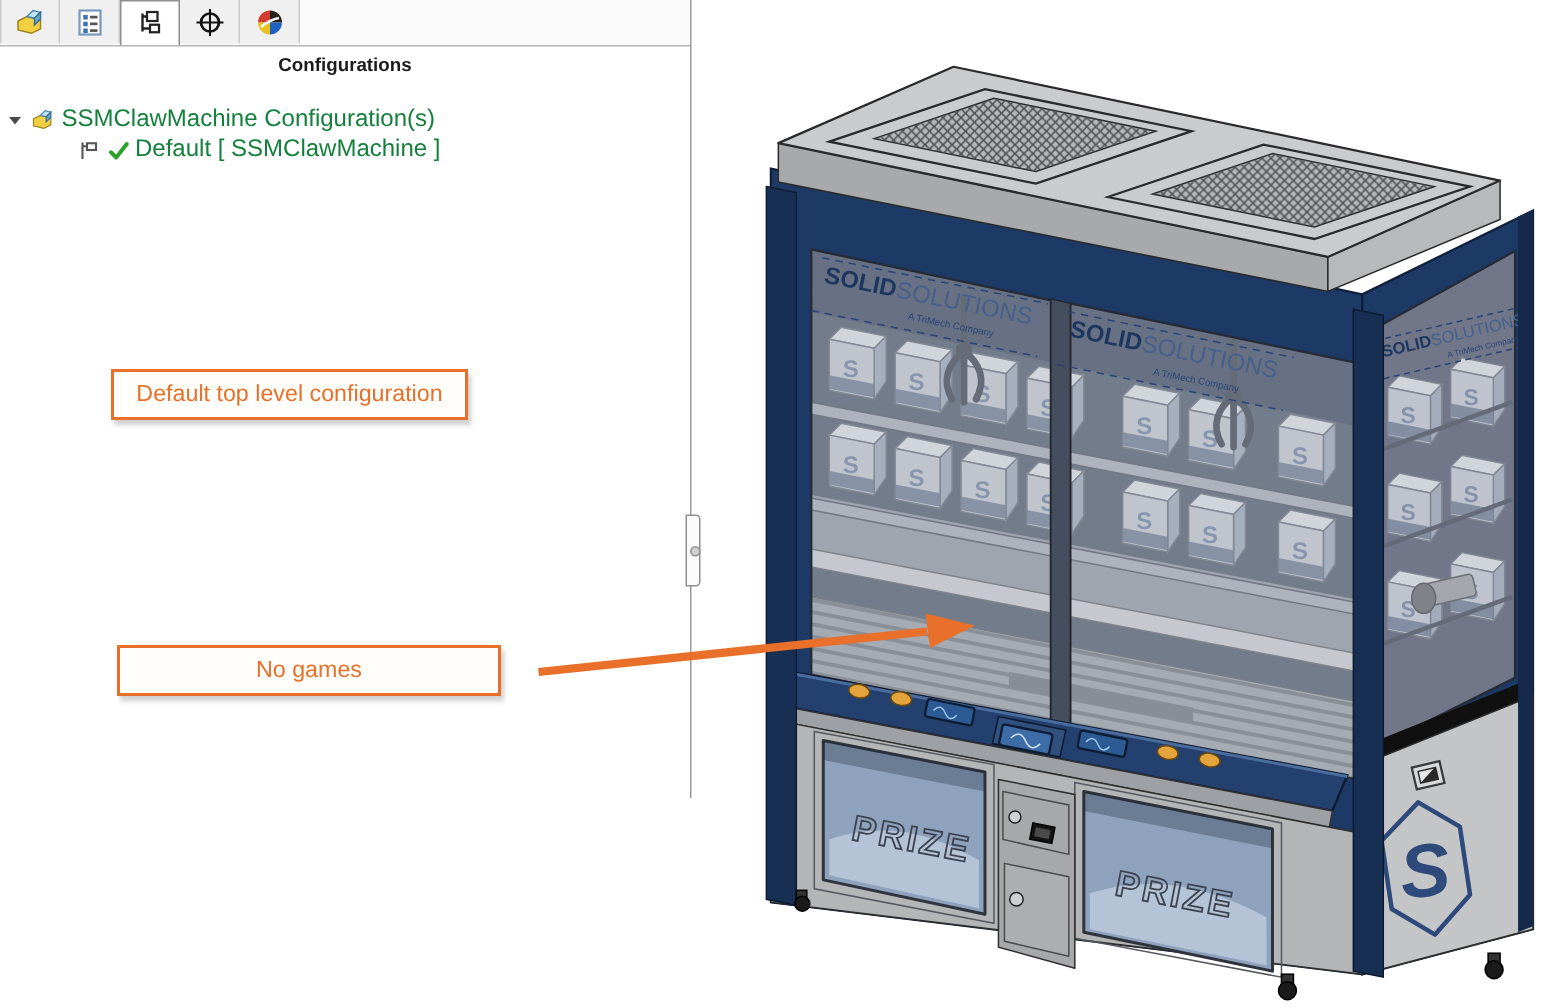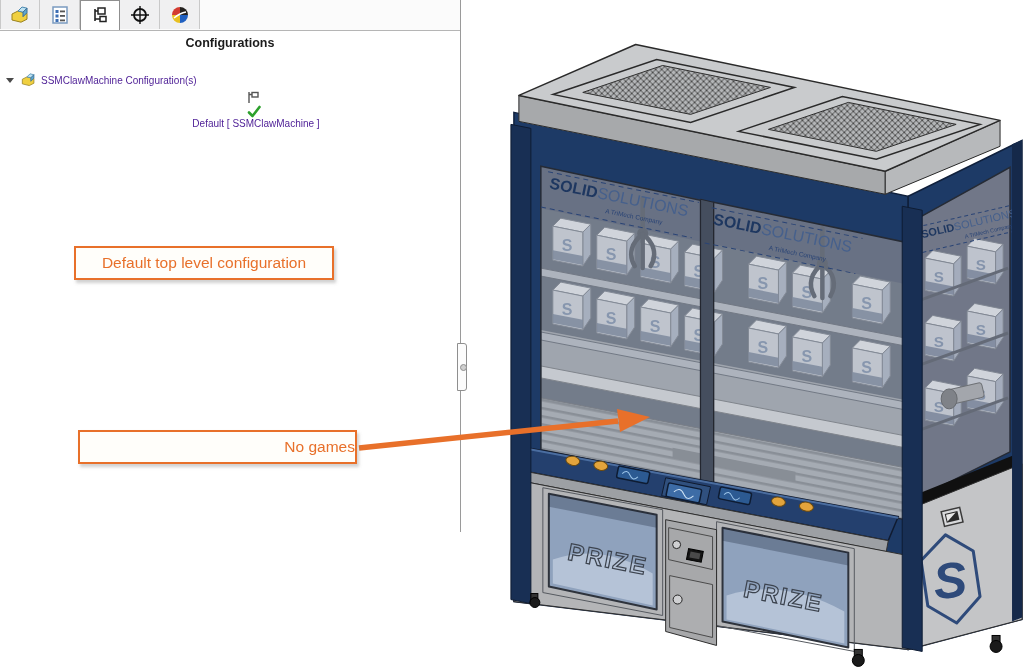--- a/index.html
+++ b/index.html
@@ -10,46 +10,46 @@
   .left-panel{position:absolute;left:0;top:0;width:460px;height:532px;
               background:#fff;border-right:1px solid #9a9a9a;z-index:2;}
   .tabbar{position:absolute;left:0;top:0;width:460px;height:30px;
           border-bottom:1px solid #b5b5b5;background:#fbfbfb;display:flex;}
   .tab{width:40px;height:29px;box-sizing:border-box;background:#f0f0f1;
        border-right:1px solid #c9c9c9;display:flex;align-items:center;justify-content:center;}
   .tab:first-child{border-left:1px solid #c9c9c9;}
   .tab.active{background:#fff;border:1px solid #8f8f8f;border-bottom:none;height:30px;}
   .panel-header{position:absolute;left:0;top:36px;width:460px;text-align:center;
                 font-size:12.5px;font-weight:bold;color:#1b1b1b;}
-  .tree{position:absolute;left:0;top:70px;width:460px;font-size:10px;color:#4c1d95;}
+  .tree{position:absolute;left:0;top:70px;width:460px;font-size:16px;color:#15803d;}
   .tree-row{display:flex;align-items:center;height:20px;}
   .tree-row.root{padding-left:6px;}
-  .tree-row.child{padding-left:52px;flex-direction:column;}
+  .tree-row.child{padding-left:52px;}
   .expander{width:0;height:0;border-left:4px solid transparent;border-right:4px solid transparent;
             border-top:5px solid #4a4a4a;margin-right:6px;}
   .tree-icon{margin-right:4px;display:inline-flex;}
   .tree-label{white-space:nowrap;}
 
   
   .splitter-handle{position:absolute;left:457px;top:343px;width:10px;height:48px;
                    background:#fcfcfc;border:1px solid #8f8f8f;border-radius:0 3px 3px 0;
                    z-index:8;box-sizing:border-box;}
   .splitter-handle .dot{position:absolute;left:2px;top:20px;width:5px;height:5px;border-radius:50%;
                         background:#cfcfcf;border:1px solid #8f8f8f;}
 
   
   .viewport{position:absolute;left:461px;top:0;width:570px;height:672px;background:#fff;z-index:1;}
 
   
   .annot-svg{position:absolute;left:0;top:0;z-index:6;pointer-events:none;}
   .callout{position:absolute;box-sizing:border-box;border:2px solid #e8702a;background:#fffefa;
            color:#e8702a;font-size:15.5px;display:flex;align-items:center;justify-content:center;
            z-index:7;box-shadow:2px 3px 3px rgba(120,120,120,.35);}
-  .callout-top{left:74px;top:246px;width:260px;height:34px;}
-  .callout-bottom{left:78px;top:430px;width:279px;height:34px;justify-content:flex-end;}
+  .callout-top{left:74px;top:246px;width:238px;height:34px;}
+  .callout-bottom{left:78px;top:430px;width:256px;height:34px;}
 </style>
 </head>
 <body>
 
 <div class="canvas">
 
   <div class="viewport">
     <svg width="570" height="672" viewBox="0 0 571 672">
       <defs>
         <pattern id="ventHatch" patternUnits="userSpaceOnUse" width="6" height="6">

